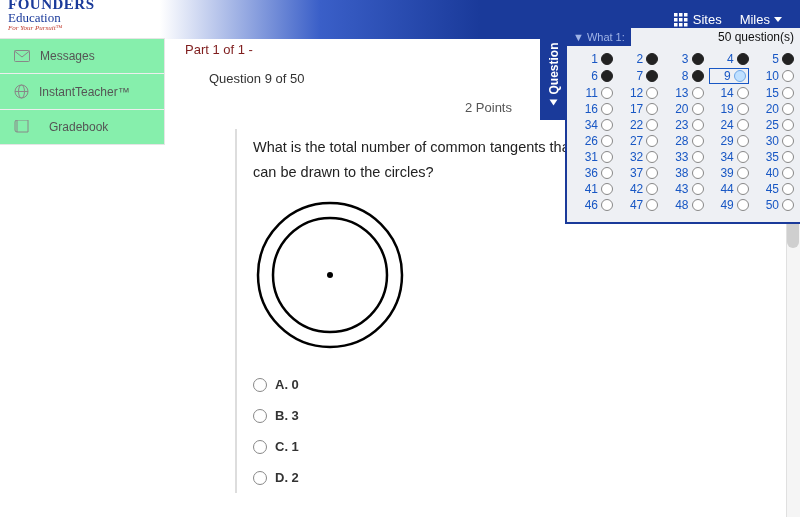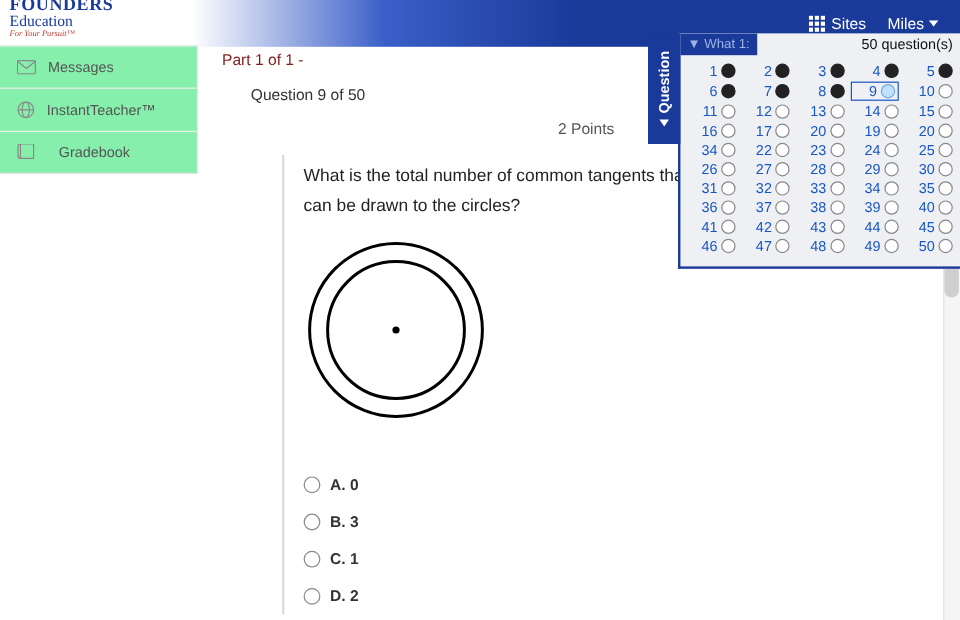--- a/index.html
+++ b/index.html
@@ -24,21 +24,21 @@
   .sidebar-item svg { flex:0 0 auto; }
 
   
   .main { position:absolute; left:185px; top:38px; right:0; bottom:0; overflow:hidden;}
   .part-label { color:#7f1d1d; font-size:13px; padding:4px 0 14px 0;}
   .q-label { color:#333; font-size:13px; padding-left:24px;}
   .points { color:#555; font-size:13px; text-align:left; padding:14px 0 4px 280px;}
   .question-body { margin:10px 0 0 50px; border-left:2px solid #ddd; padding:6px 20px 0 16px; max-width:360px;}
   .question-text { font-size:14.5px; line-height:1.7; color:#222;}
   .diagram { margin:14px 0 10px 0;}
-  .answers { margin-top:32px;}
+  .answers { margin-top:13px;}
   .answer { display:flex; align-items:center; gap:8px; padding:8px 0; font-size:13px; font-weight:bold; color:#333;}
   .radio { width:14px; height:14px; border:1.5px solid #888; border-radius:50%; background:#fff; flex:0 0 auto; cursor:pointer;}
 
   
   .nav-panel { position:absolute; right:0; top:28px; width:235px; background:#eef0f4; border:2px solid #1a3a9a; border-right:none; border-top:none; font-size:11px; z-index:5;}
   .nav-tab { position:absolute; left:-27px; top:0; width:27px; height:92px; background:#1a3a9a; color:#fff; display:flex; align-items:center; justify-content:center; cursor:pointer;}
   .nav-tab-inner { transform: rotate(-90deg); white-space:nowrap; display:flex; align-items:center; gap:5px; font-size:12px; font-weight:bold;}
   .nav-header-outer { display:flex; background:#eef0f4;}
   .nav-header-outer .nh-left{ background:#1a3a9a;color:#9fb3e6; padding:2px 6px; display:flex;align-items:center; gap:3px; font-size:11px; flex:0 0 auto;}
   .nav-header-outer .nh-right{ margin-left:auto; padding:2px 6px; color:#111; font-size:12px;}

